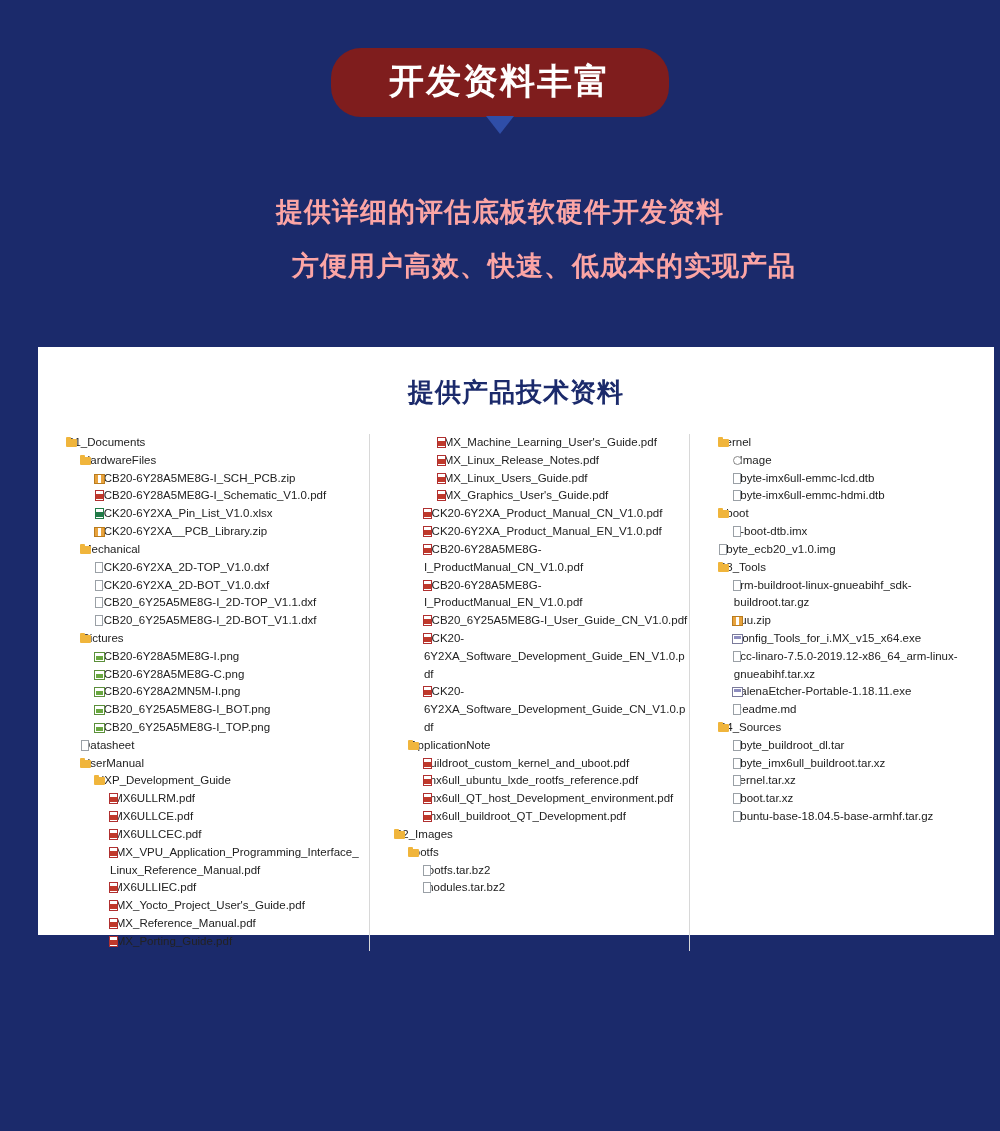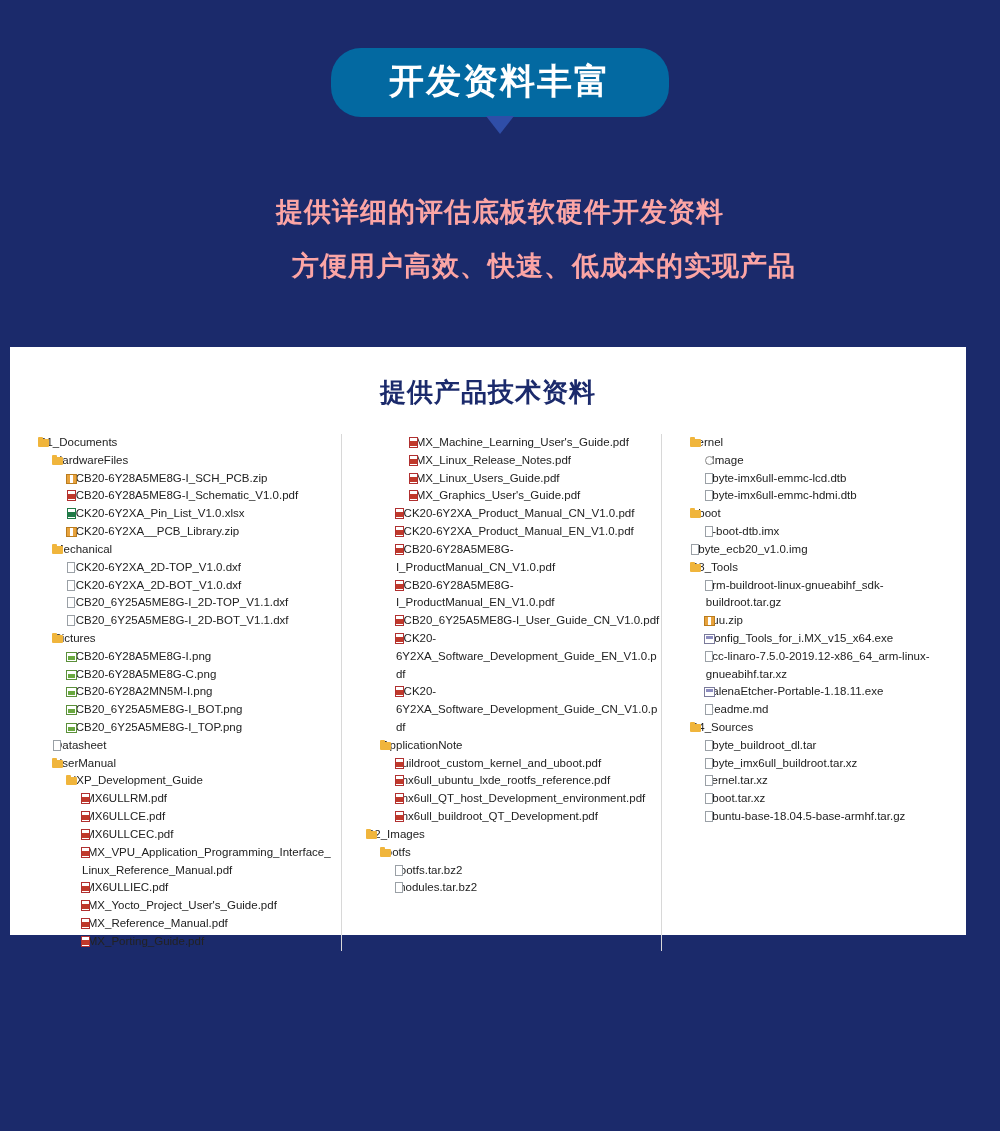--- a/index.html
+++ b/index.html
@@ -23,21 +23,21 @@
   .banner-wrap {
     position: absolute;
     top: 48px;
     left: 0;
     width: 1000px;
     text-align: center;
   }
   .banner {
     display: inline-block;
     position: relative;
-    background: #0369a1;
+    background: #7f1d1d;
     border-radius: 30px;
     padding: 14px 58px 16px 58px;
   }
   .banner-text {
     color: #ffffff;
     font-size: 35px;
     font-weight: bold;
     letter-spacing: 2px;
     line-height: 1.1;
   }
@@ -61,21 +61,21 @@
     font-size: 27px;
     font-weight: bold;
     letter-spacing: 1px;
   }
   .subtitle.line1 { top: 194px; }
   .subtitle.line2 { top: 248px; margin-left: 44px; }
 
   
   .card {
     position: absolute;
-    left: 10px;
+    left: 38px;
     top: 347px;
     width: 956px;
     height: 588px;
     background: #ffffff;
   }
   .card-title {
     text-align: center;
     color: #1b2a6b;
     font-size: 26px;
     font-weight: bold;

